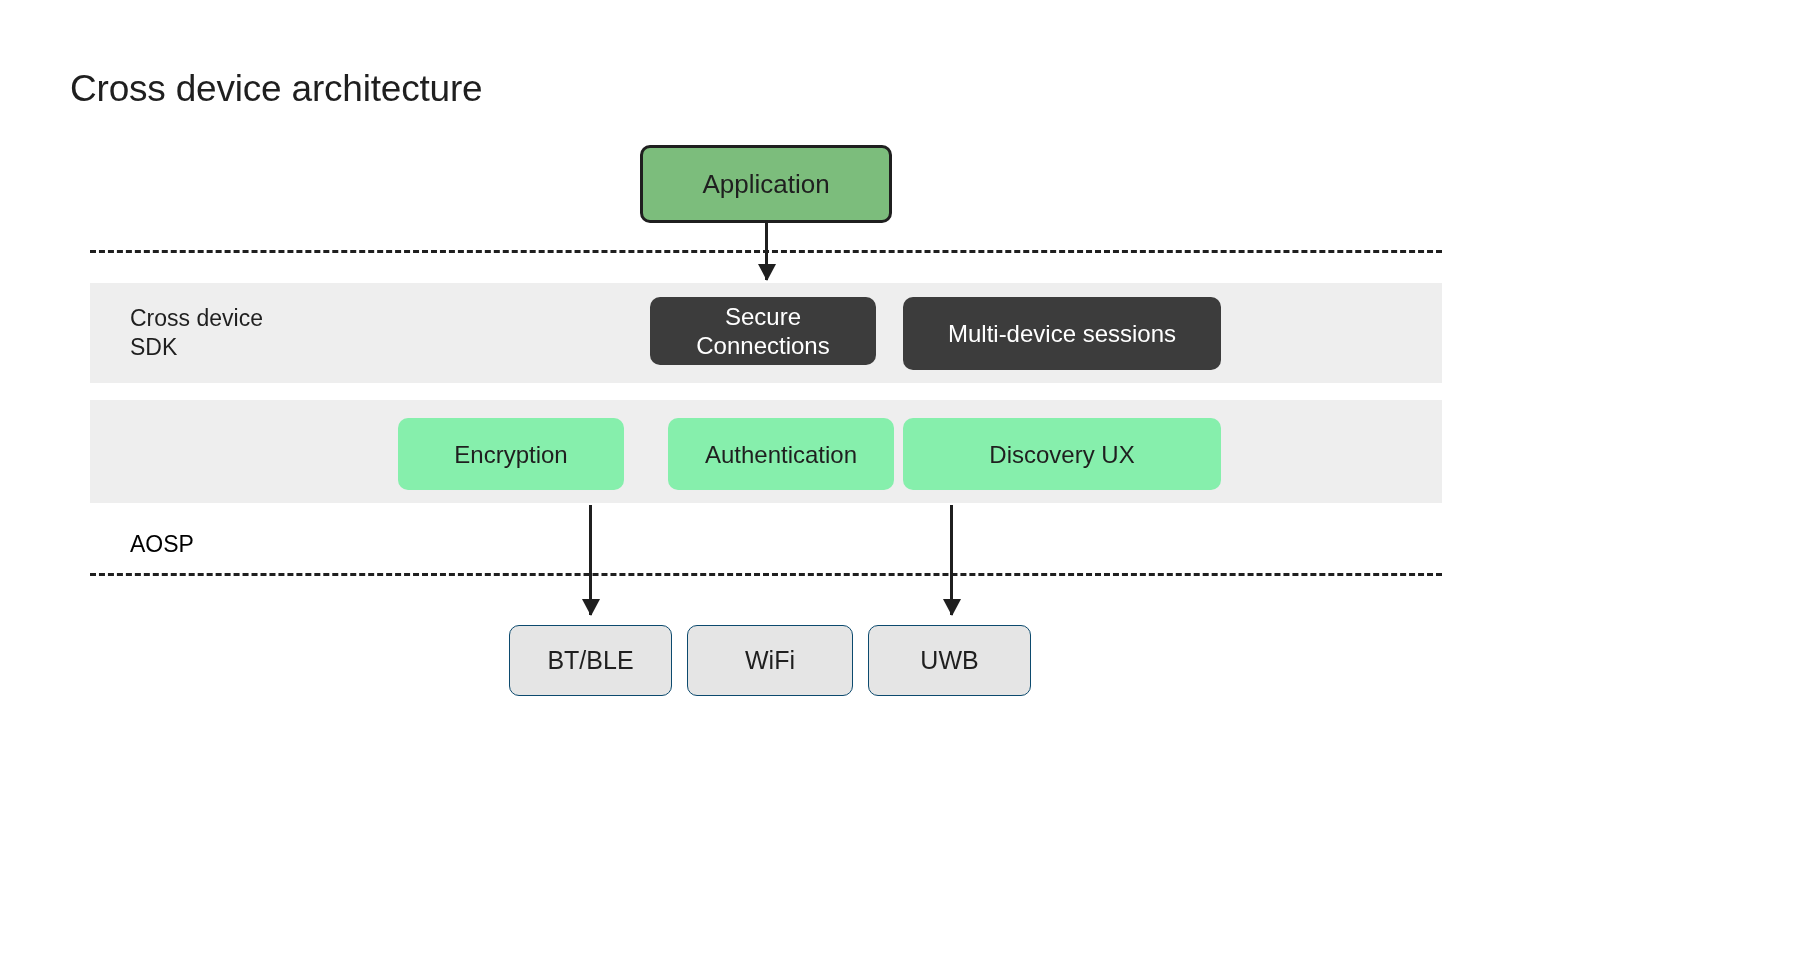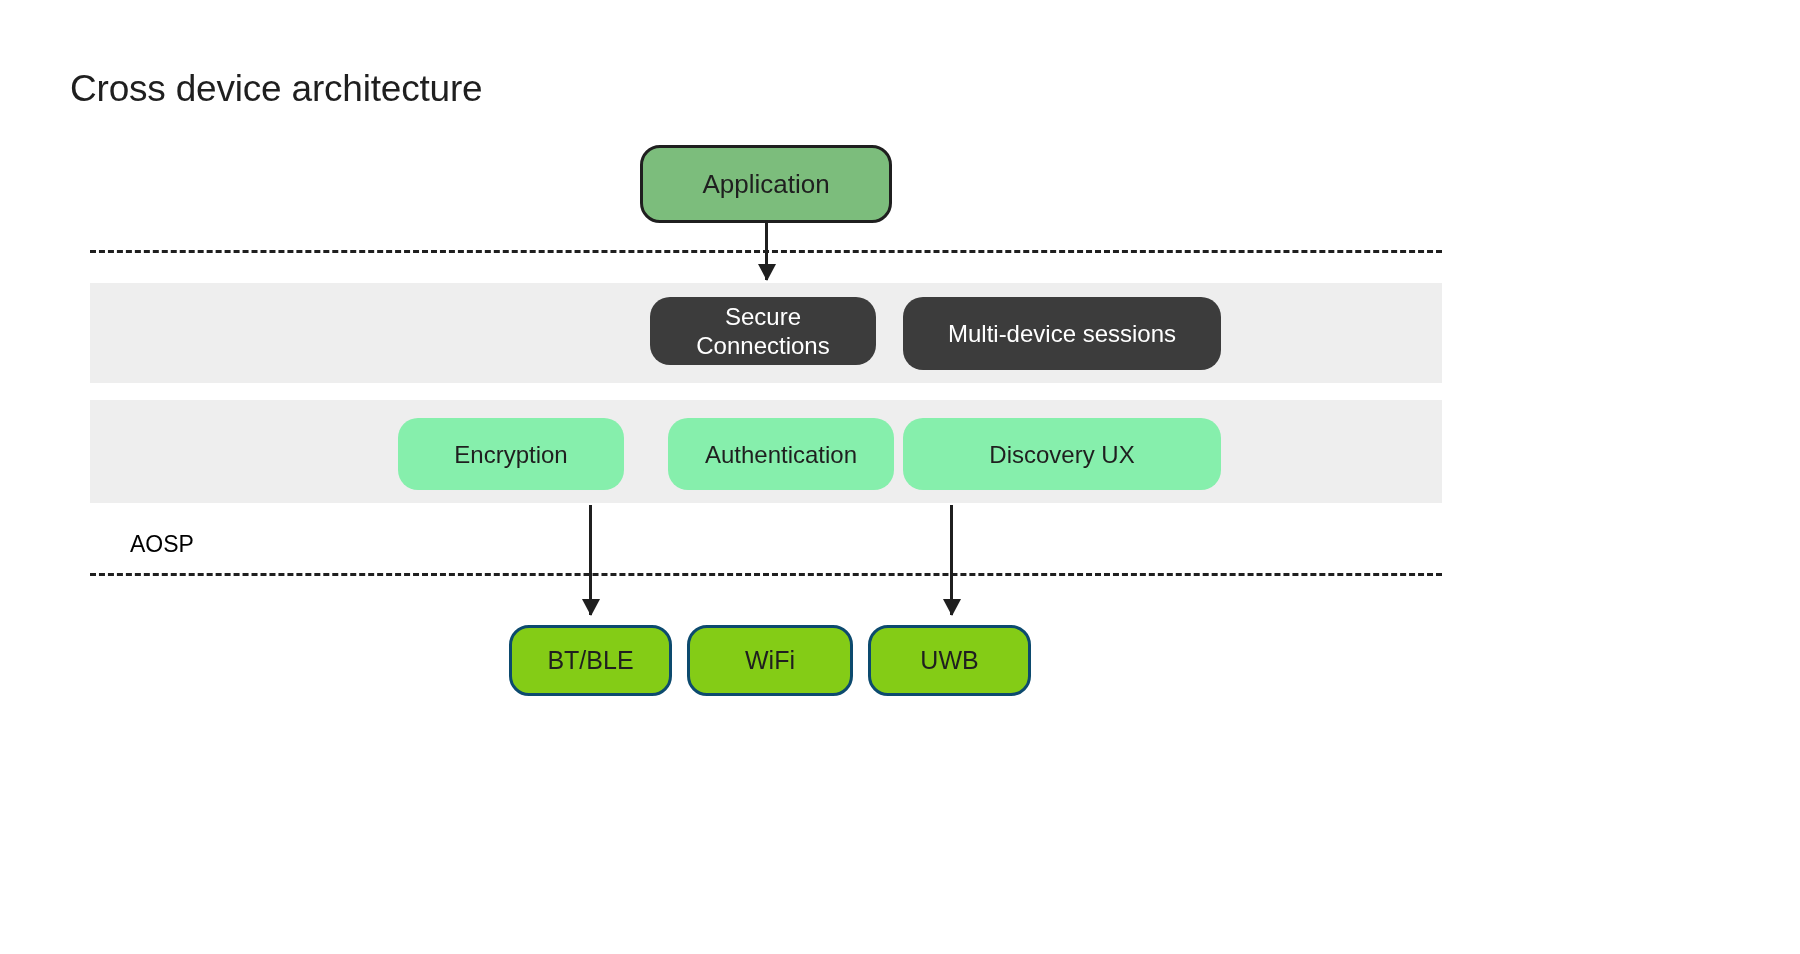--- a/index.html
+++ b/index.html
@@ -78,21 +78,21 @@
   }
 
   
   .node {
     position: absolute;
     box-sizing: border-box;
     display: flex;
     align-items: center;
     justify-content: center;
     text-align: center;
-    border-radius: 20px;
+    border-radius: 10px;
     font-size: 24px;
     line-height: 29px;
     font-weight: 400;
     white-space: pre-line;
   }
 
   
   .node-app {
     left: 640px;
     top: 145px;
@@ -117,22 +117,22 @@
   .node-orange {
     background: #86efac;
     color: #1f1f1f;
   }
   .gps-0 { left: 398px; top: 418px; width: 226px; height: 72px; }
   .gps-1 { left: 668px; top: 418px; width: 226px; height: 72px; }
   .gps-2 { left: 903px; top: 418px; width: 318px; height: 72px; }
 
   
   .node-green {
-    background: #84cc16;
-    border: 3px solid #0c4a6e;
+    background: #e5e5e5;
+    border: 1px solid #0c4a6e;
     color: #1f1f1f;
     box-sizing: border-box;
     font-size: 25px;
   }
   .tr-0 { left: 509px; top: 625px; width: 163px; height: 71px; }
   .tr-1 { left: 687px; top: 625px; width: 166px; height: 71px; }
   .tr-2 { left: 868px; top: 625px; width: 163px; height: 71px; }
 
   
   .arrow {
@@ -163,20 +163,22 @@
 
   <div class="page-title">Cross device architecture</div>
 
   <div class="node node-app">Application</div>
 
   <div class="arrow arrow-app"></div>
 
   <div class="dashed-line dashed-top"></div>
 
   <div class="band band-sdk"></div>
+  <div class="band-label band-label-sdk">Cross device
+SDK</div>
 
   <div class="node node-dark sdk-1">Secure
 Connections</div>
   <div class="node node-dark sdk-2">Multi-device sessions</div>
 
   <div class="band band-gps"></div>
 
   <div class="node node-orange gps-0">Encryption</div>
   <div class="node node-orange gps-1">Authentication</div>
   <div class="node node-orange gps-2">Discovery UX</div>

